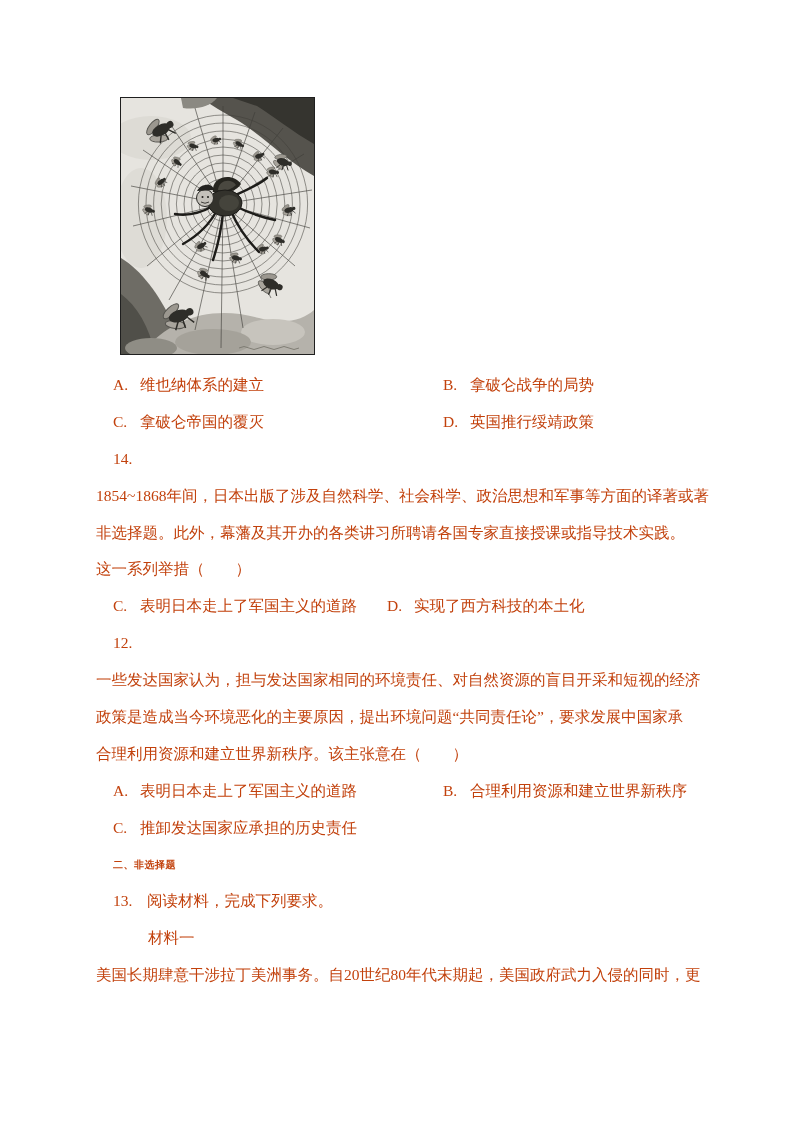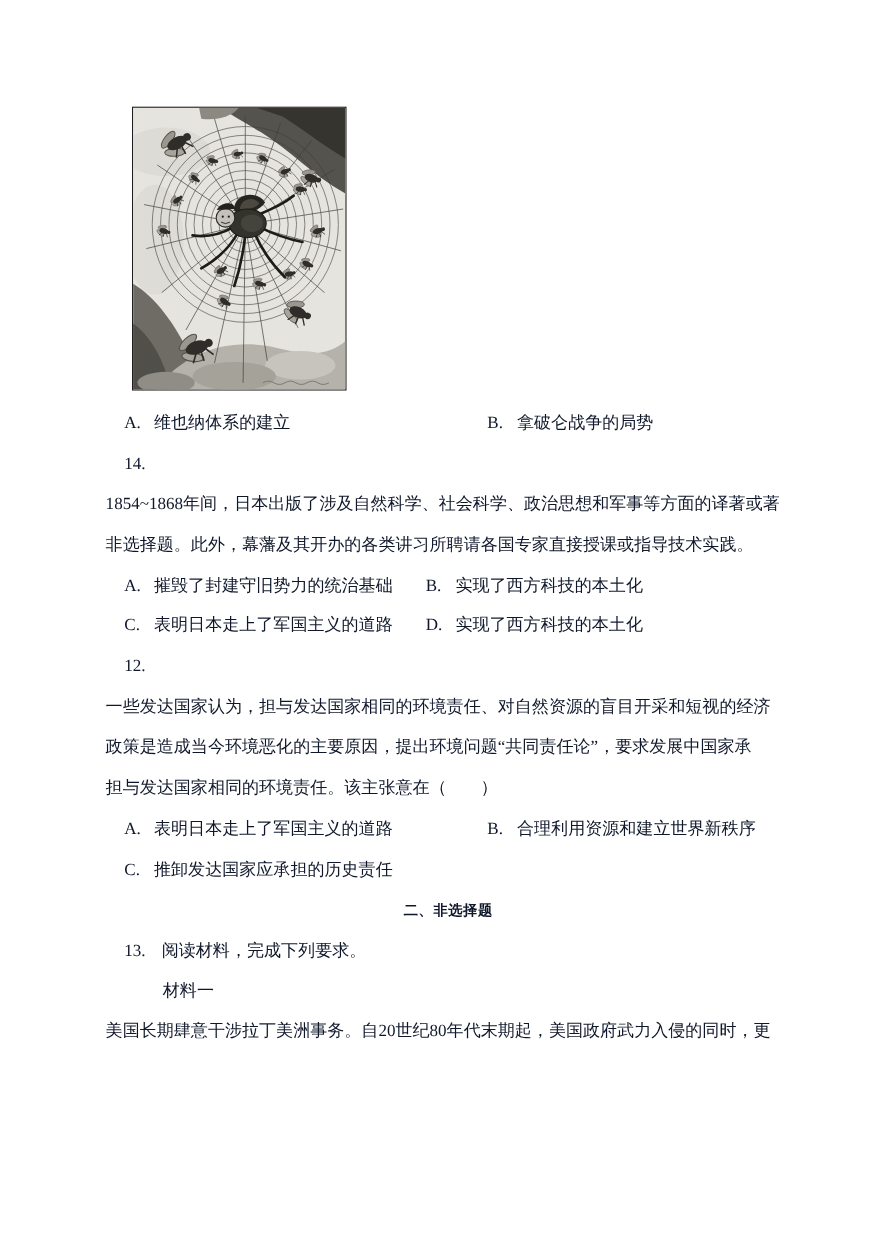--- a/index.html
+++ b/index.html
@@ -2,42 +2,42 @@
 <html><head>
 <meta charset="utf-8">
 <style>
   html,body{margin:0;padding:0;background:#ffffff;}
   .page{
     position:relative;
     width:794px;height:1123px;
     background:#ffffff;
     overflow:hidden;
     font-family:"Liberation Serif","DejaVu Serif",serif;
-    color:#0f172a;
+    color:#c2410c;
   }
   .cartoon{
     position:absolute;left:120px;top:97px;
     width:195px;height:258px;margin:0;
     border:1px solid #1f1f1f;box-sizing:border-box;
     background:#e6e4df;
   }
   .cartoon svg{display:block;width:100%;height:100%;}
   .content{
     position:absolute;left:96px;top:367px;width:606px;
     font-size:15.5px;
   }
   .line{position:relative;height:36.9px;line-height:36.9px;white-space:nowrap;}
   .indent{padding-left:17px;}
   .indent-big{padding-left:52px;}
   .opt-label{display:inline-block;min-width:27px;}
   .num-label{display:inline-block;min-width:34px;}
   .col2{position:absolute;top:0;}
   .col2-a{left:347px;}
   .col2-b{left:291px;}
-  .section-title{font-weight:bold;font-family:"Liberation Sans","DejaVu Sans",sans-serif;font-size:13px;letter-spacing:0.5px;text-align:center;}
+  .section-title{font-weight:bold;font-family:"Liberation Sans","DejaVu Sans",sans-serif;font-size:10px;letter-spacing:0.5px;}
 </style>
 </head>
 <body>
 
 <div class="page">
 
   <figure class="cartoon">
     <svg viewBox="0 0 193 256" preserveAspectRatio="none">
       <defs>
         <clipPath id="frame">
@@ -134,37 +134,38 @@
       <path d="M118,250 q5,-3 10,0 q5,3 10,0 q5,-3 10,0 q5,3 10,0 q5,-3 10,0 q5,3 10,0" stroke="#7a786f" stroke-width="0.9" fill="none"></path>
     </svg>
   </figure>
 
   <div class="content">
 
     <div class="line">
       <span class="indent"><span class="opt-label">A.</span><span>维也纳体系的建立</span></span>
       <span class="col2 col2-a"><span class="opt-label">B.</span><span>拿破仑战争的局势</span></span>
     </div>
+    <div class="line">
+      <span class="indent"><span class="opt-label">C.</span><span>拿破仑帝国的覆灭</span></span>
+      <span class="col2 col2-a"><span class="opt-label">D.</span><span>英国推行绥靖政策</span></span>
+    </div>
 
     <div class="line indent">14.</div>
     <div class="line">1854~1868年间，日本出版了涉及自然科学、社会科学、政治思想和军事等方面的译著或著</div>
     <div class="line">非选择题。此外，幕藩及其开办的各类讲习所聘请各国专家直接授课或指导技术实践。</div>
-    <div class="line">
-      <span class="indent"><span class="opt-label">A.</span><span>摧毁了封建守旧势力的统治基础</span></span>
-      <span class="col2 col2-b"><span class="opt-label">B.</span><span>实现了西方科技的本土化</span></span>
-    </div>
+    <div class="line">这一系列举措（　　）</div>
     <div class="line">
       <span class="indent"><span class="opt-label">C.</span><span>表明日本走上了军国主义的道路</span></span>
       <span class="col2 col2-b"><span class="opt-label">D.</span><span>实现了西方科技的本土化</span></span>
     </div>
 
     <div class="line indent">12.</div>
     <div class="line">一些发达国家认为，担与发达国家相同的环境责任、对自然资源的盲目开采和短视的经济</div>
     <div class="line">政策是造成当今环境恶化的主要原因，提出环境问题“共同责任论”，要求发展中国家承</div>
-    <div class="line">担与发达国家相同的环境责任。该主张意在（　　）</div>
+    <div class="line">合理利用资源和建立世界新秩序。该主张意在（　　）</div>
     <div class="line">
       <span class="indent"><span class="opt-label">A.</span><span>表明日本走上了军国主义的道路</span></span>
       <span class="col2 col2-a"><span class="opt-label">B.</span><span>合理利用资源和建立世界新秩序</span></span>
     </div>
     <div class="line">
       <span class="indent"><span class="opt-label">C.</span><span>推卸发达国家应承担的历史责任</span></span>
     </div>
 
     <div class="line indent section-title">二、非选择题</div>
 

